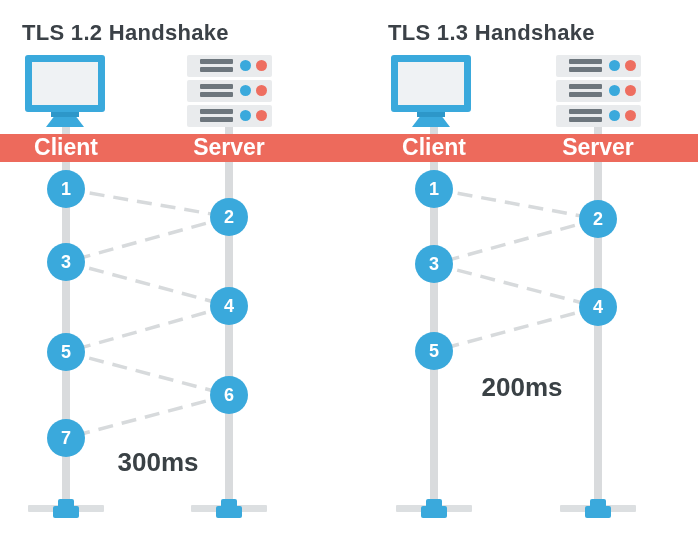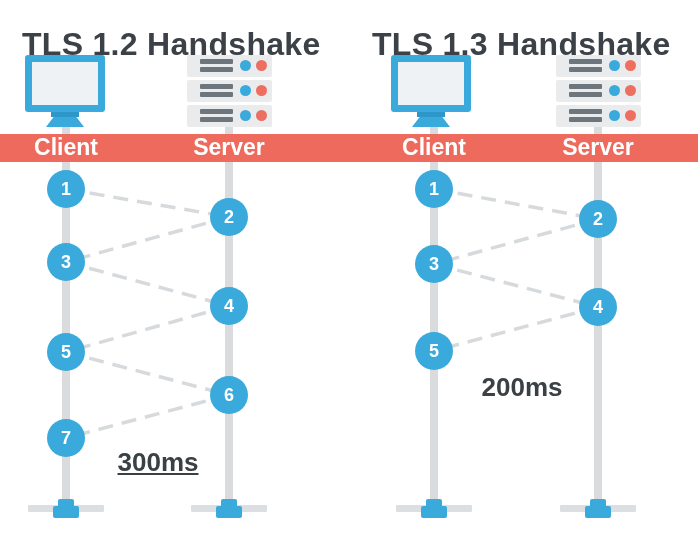--- a/index.html
+++ b/index.html
@@ -2,24 +2,24 @@
 <html><head>
 <meta charset="utf-8">
 <style>
   html,body{margin:0;padding:0;background:#ffffff;}
   #canvas{
     position:relative;width:698px;height:533px;background:#ffffff;
     overflow:hidden;font-family:"Liberation Sans",sans-serif;
   }
   
   .title{
-    position:absolute;top:5px;font-size:32px;font-weight:700;
+    position:absolute;top:5px;font-size:22px;font-weight:700;
     color:#3b4147;letter-spacing:.3px;white-space:nowrap;
   }
-  .t0{left:22px;} .t1{left:372px;}
+  .t0{left:22px;} .t1{left:388px;}
   
   #banner{
     position:absolute;left:0;top:134px;width:698px;height:28px;
     background:#ed6a5c;z-index:4;
   }
   .lane-label{
     position:absolute;top:134px;height:36px;line-height:27px;z-index:5;
     color:#ffffff;font-size:23px;font-weight:700;transform:translateX(-50%);
     white-space:nowrap;
   }
@@ -35,21 +35,21 @@
     position:absolute;width:38px;height:38px;border-radius:50%;
     background:#3aa9dc;color:#ffffff;z-index:5;
     display:flex;align-items:center;justify-content:center;
     font-size:18px;font-weight:700;
   }
   
   .latency{
     position:absolute;transform:translateX(-50%);color:#3a4145;
     font-size:26px;font-weight:700;z-index:6;white-space:nowrap;
   }
-  .l0{left:158px;top:447px;text-decoration:underline;} .l1{left:522px;top:372px;}
+  .l0{left:158px;top:447px;} .l1{left:522px;top:372px;}
   
   .monitor{position:absolute;top:55px;width:80px;height:72px;z-index:5;}
   .d0 .monitor{left:25px;} .d1 .monitor{left:391px;}
   .m-frame{position:absolute;left:0;top:0;width:66px;height:43px;border:7px solid #3aa9dc;background:#eff2f4;border-radius:3px;}
   .m-chin{position:absolute;left:26px;top:57px;width:28px;height:5px;background:#2d97c9;}
   .m-stand{position:absolute;left:21px;top:62px;width:38px;height:10px;background:#3aa9dc;clip-path:polygon(20% 0,80% 0,100% 100%,0 100%);}
   
   .rack{position:absolute;top:55px;width:85px;height:72px;z-index:5;}
   .d0 .rack{left:187px;} .d1 .rack{left:556px;}
   .r-unit{position:relative;width:85px;height:22px;margin-bottom:3px;background:#e9ebed;border-radius:2px;}

